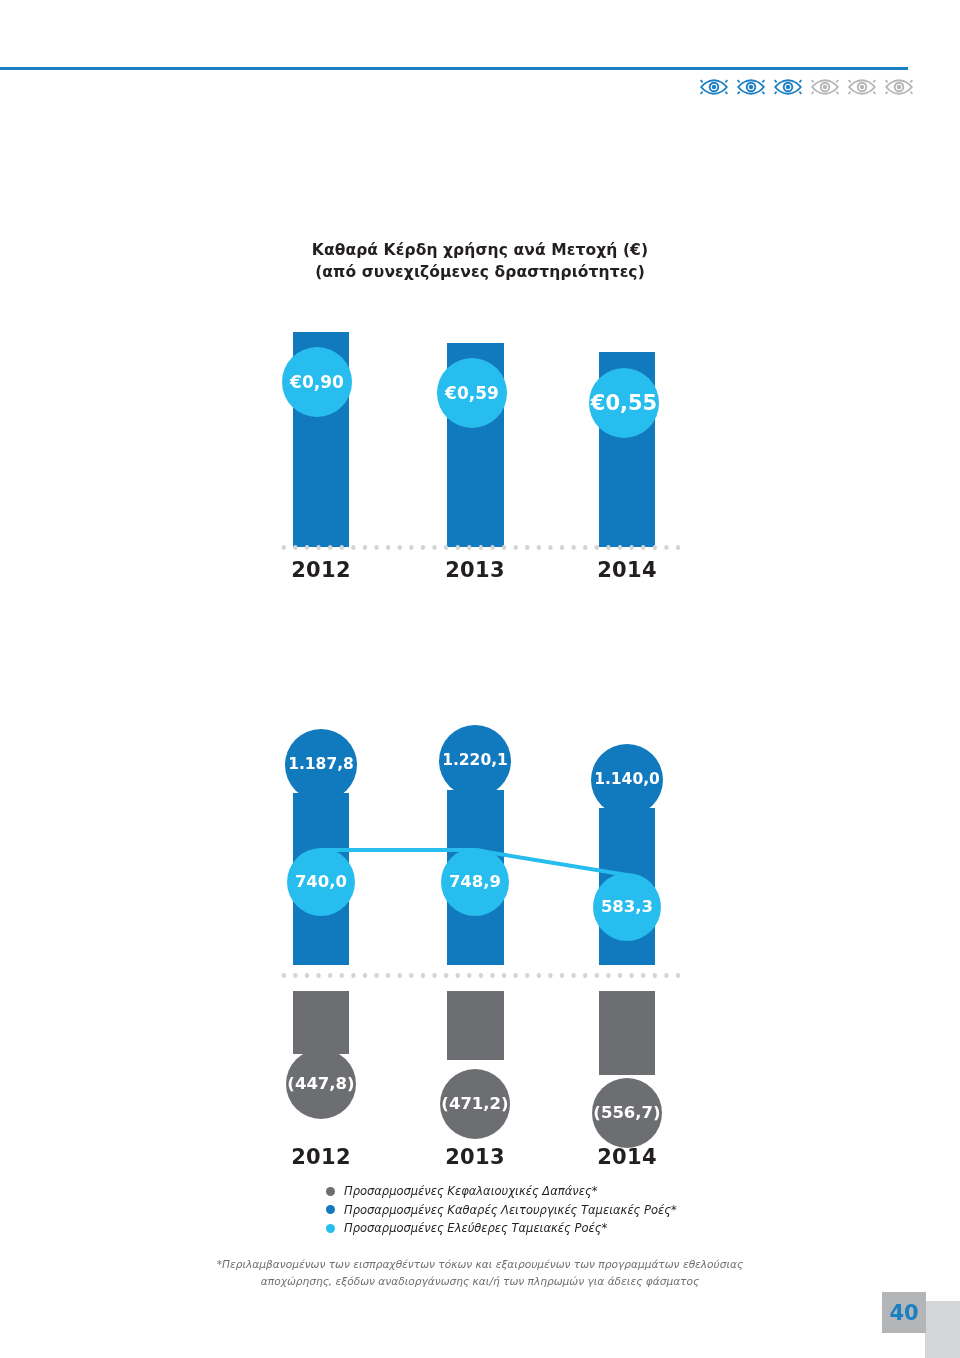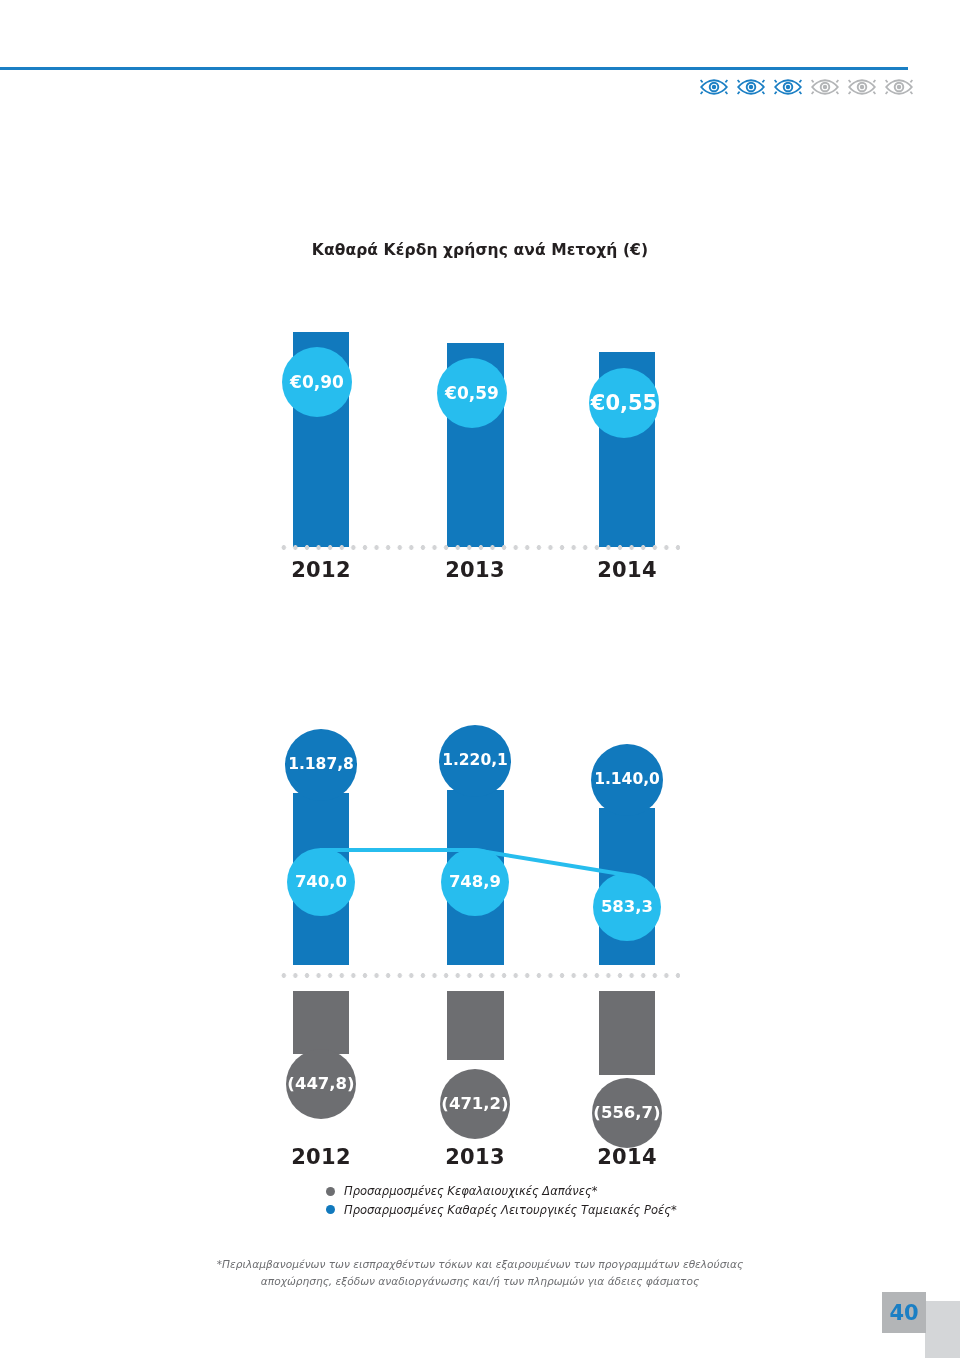--- a/index.html
+++ b/index.html
@@ -241,20 +241,21 @@
         <circle cx="14" cy="9" r="4.3" fill="none" stroke="#b3b5b7" stroke-width="1.9"></circle>
         <circle cx="14" cy="9" r="2.2" fill="#b3b5b7"></circle>
         <path d="M2.6 4.4 L0.6 2.0 M2.6 13.6 L0.6 16.0" stroke="#b3b5b7" stroke-width="1.7"></path>
         <path d="M25.4 4.4 L27.4 2.0 M25.4 13.6 L27.4 16.0" stroke="#b3b5b7" stroke-width="1.7"></path>
       </svg>
     </span>
   </div>
 
   <div id="chart1-title" class="chart-title">
     <span class="t-line">Καθαρά Κέρδη χρήσης ανά Μετοχή (€)</span>
+    <span class="t-line">(από συνεχιζόμενες δραστηριότητες)</span>
   </div>
 
   <div id="chart1-plot" class="plot">
 
     <div class="bar" style="left:293px; top:12px; width:56px; height:215px;"></div>
     <div class="bar" style="left:447px; top:23px; width:57px; height:204px;"></div>
     <div class="bar" style="left:599px; top:32px; width:56px; height:195px;"></div>
 
     <div class="bubble bubble-cyan" style="left:282px; top:27px; width:70px; height:70px; font-size:17px;">€0,90</div>
     <div class="bubble bubble-cyan" style="left:437px; top:38px; width:70px; height:70px; font-size:17px;">€0,59</div>
@@ -303,20 +304,24 @@
 
   <div id="legend">
     <div class="legend-row">
       <span class="legend-dot" style="background:#6d6e71;"></span>
       <span class="legend-text">Προσαρμοσμένες Κεφαλαιουχικές Δαπάνες*</span>
     </div>
     <div class="legend-row">
       <span class="legend-dot" style="background:#1179bd;"></span>
       <span class="legend-text">Προσαρμοσμένες Καθαρές Λειτουργικές Ταμειακές Ροές*</span>
     </div>
+    <div class="legend-row">
+      <span class="legend-dot" style="background:#27bdee;"></span>
+      <span class="legend-text">Προσαρμοσμένες Ελεύθερες Ταμειακές Ροές*</span>
+    </div>
   </div>
 
   <div id="footnote">
     <span>*Περιλαμβανομένων των εισπραχθέντων τόκων και εξαιρουμένων των προγραμμάτων εθελούσιας αποχώρησης,</span>
     <span>εξόδων αναδιοργάνωσης και/ή των πληρωμών για άδειες φάσματος</span>
   </div>
 
   <div id="corner-band"></div>
   <div id="page-num-box">
     <span id="page-num-text">40</span>

